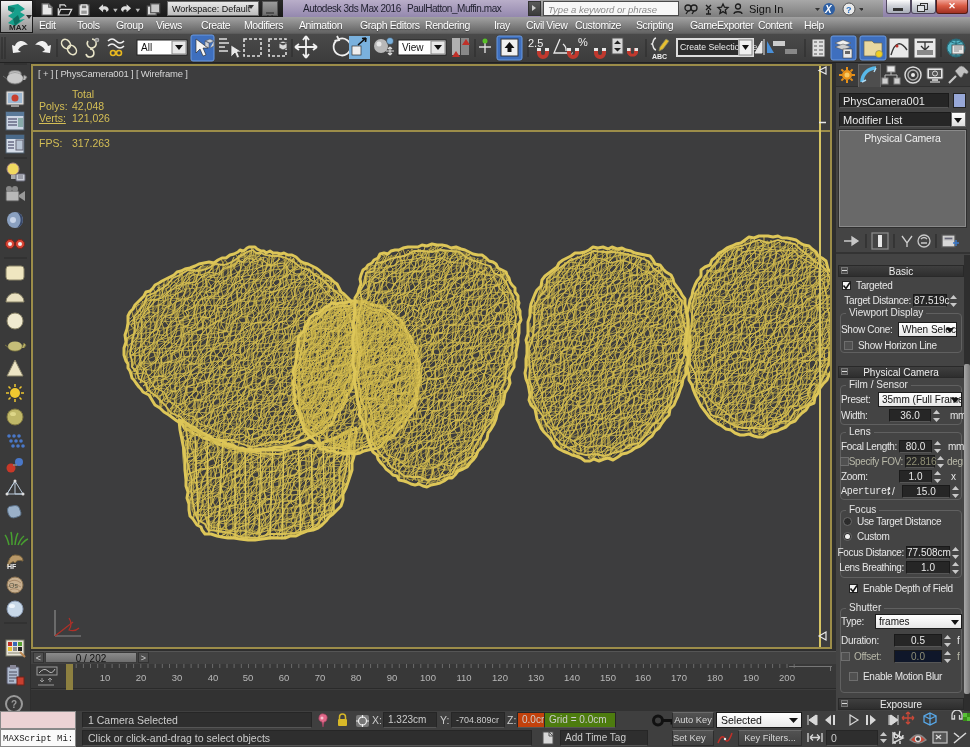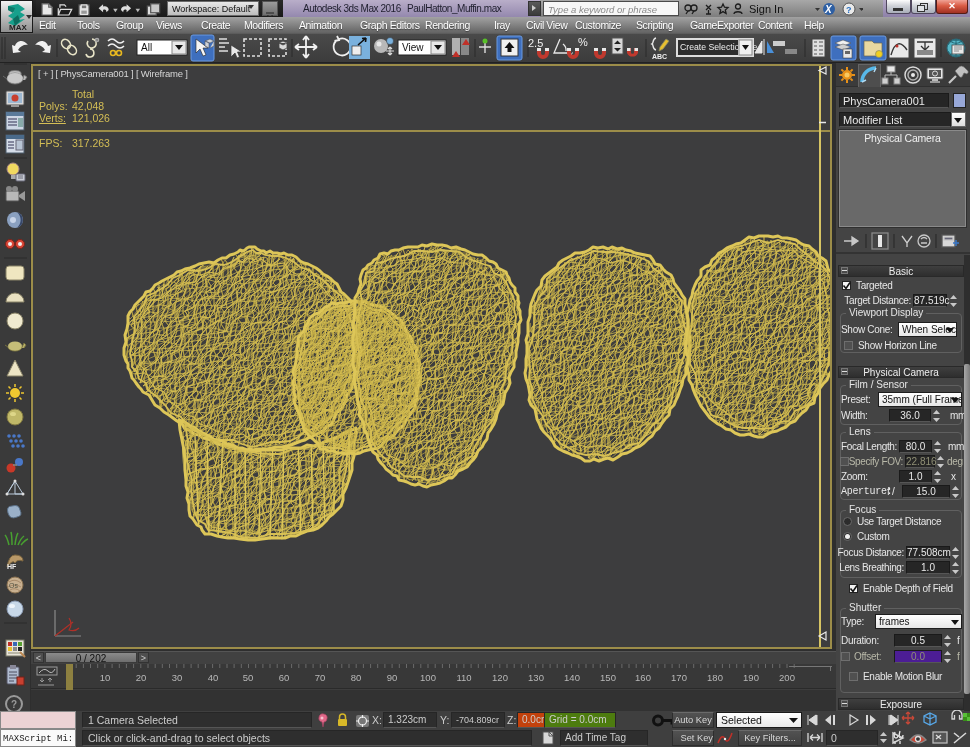--- a/index.html
+++ b/index.html
@@ -679,21 +679,21 @@
   </svg>
 <div class="abs" style="left:841px;top:635px;color:#e6e6e6;font-size:10px;letter-spacing:-0.3px;white-space:nowrap;">Duration:</div>
 <div class="abs" style="left:894px;top:634px;width:48px;height:13px;background:#262626;border:1px solid #1a1a1a;border-bottom-color:#565656;color:#e8e8e8;font-size:10px;text-align:center;">0.5</div>
 <svg class="abs" style="left:943px;top:634px;" width="9" height="14">
     <path d="M1 5 l3.5 -4 3.5 4 z" fill="#c8c8c8"></path>
     <path d="M1 9 l3.5 4 3.5 -4 z" fill="#c8c8c8"></path>
   </svg>
 <div class="abs" style="left:957px;top:635px;color:#e6e6e6;font-size:10px;letter-spacing:-0.3px;white-space:nowrap;">f</div>
 <div class="abs" style="left:841px;top:652px;width:9px;height:9px;background:#505050;border:1px solid #6e6e6e;"></div>
 <div class="abs" style="left:854px;top:651px;color:#b8b8a8;font-size:10px;letter-spacing:-0.3px;white-space:nowrap;">Offset:</div>
-<div class="abs" style="left:894px;top:650px;width:48px;height:13px;background:#4c1d95;border:1px solid #1a1a1a;border-bottom-color:#565656;color:#8f8f75;font-size:10px;text-align:center;">0.0</div>
+<div class="abs" style="left:894px;top:650px;width:48px;height:13px;background:#0f172a;border:1px solid #1a1a1a;border-bottom-color:#565656;color:#8f8f75;font-size:10px;text-align:center;">0.0</div>
 <svg class="abs" style="left:943px;top:650px;" width="9" height="14">
     <path d="M1 5 l3.5 -4 3.5 4 z" fill="#c8c8c8"></path>
     <path d="M1 9 l3.5 4 3.5 -4 z" fill="#c8c8c8"></path>
   </svg>
 <div class="abs" style="left:957px;top:651px;color:#b8b8a8;font-size:10px;letter-spacing:-0.3px;white-space:nowrap;">f</div>
 <div class="abs" style="left:849px;top:672px;width:9px;height:9px;background:#505050;border:1px solid #6e6e6e;"></div>
 <div class="abs" style="left:863px;top:671px;color:#e6e6e6;font-size:10px;letter-spacing:-0.3px;white-space:nowrap;">Enable Motion Blur</div>
 <div class="abs" style="left:838px;top:698px;width:126px;height:12px;background:linear-gradient(#3f3f3f,#2e2e2e);border:1px solid #292929;color:#ececec;font-size:10px;text-align:center;">Exposure</div>
 <div class="abs" style="left:841px;top:700px;width:7px;height:7px;background:#4a4a4a;border:1px solid #777;"></div>
 <div class="abs" style="left:842px;top:703px;width:5px;height:1px;background:#ddd;"></div>
@@ -771,21 +771,21 @@
     <path d="M10 6.5 h14 M20 6.5 v4 M24 6.5 v4" stroke="#111" stroke-width="3"></path>
   </svg>
 <div class="abs" style="left:82px;top:730px;width:450px;height:16px;background:#2e2e2e;border:1px solid #262626;border-bottom-color:#555;color:#cccccc;font-size:10.5px;padding:1px 0 0 5px;">Click or click-and-drag to select objects</div>
 <svg class="abs" style="left:542px;top:731px;" width="14" height="14">
     <rect x="1" y="1" width="10" height="12" fill="#d8d8d8" stroke="#555"></rect>
     <path d="M7 1 v4 h4" fill="none" stroke="#555"></path>
     <path d="M11 5 L7 1" stroke="#555"></path>
   </svg>
 <div class="abs" style="left:560px;top:730px;width:88px;height:16px;background:#2e2e2e;border:1px solid #262626;border-bottom-color:#555;color:#cccccc;font-size:10px;padding:1px 0 0 4px;white-space:nowrap;overflow:hidden;">Add Time Tag</div>
 <div class="abs" style="left:672px;top:712px;width:42px;height:16px;background:linear-gradient(#525252,#414141);border:1px solid #2d2d2d;border-top-color:#6a6a6a;color:#d8d8d8;font-size:9.3px;text-align:center;padding-top:2px;">Auto Key</div>
-<div class="abs" style="left:672px;top:730px;width:42px;height:16px;background:linear-gradient(#525252,#414141);border:1px solid #2d2d2d;border-top-color:#6a6a6a;color:#d8d8d8;font-size:9.3px;text-align:right;padding-top:2px;">Set Key</div>
+<div class="abs" style="left:672px;top:730px;width:42px;height:16px;background:linear-gradient(#525252,#414141);border:1px solid #2d2d2d;border-top-color:#6a6a6a;color:#d8d8d8;font-size:9.3px;text-align:left;padding-top:2px;">Set Key</div>
 <div class="abs" style="left:716px;top:712px;width:86px;height:16px;background:linear-gradient(#ffffff,#e8e8e8);border:1px solid #1a1a1a;color:#111;font-size:10.5px;padding:1px 0 0 4px;">Selected</div>
 <svg class="abs" style="left:788px;top:712px;" width="12" height="16">
     <path d="M1 6 l9 0 -4.5 5 z" fill="#111"></path>
   </svg>
 <svg class="abs" style="left:716px;top:731px;" width="20" height="15">
     <path d="M2 12 q4 -10 7 -4 t7 -6" stroke="#c03028" stroke-width="1.5" fill="none"></path>
     <circle cx="9" cy="8" r="1.2" fill="#eee"></circle>
   </svg>
 <div class="abs" style="left:738px;top:730px;width:64px;height:16px;background:linear-gradient(#525252,#414141);border:1px solid #2d2d2d;border-top-color:#6a6a6a;color:#d8d8d8;font-size:9.3px;text-align:center;padding-top:2px;">Key Filters...</div>
 <svg class="abs" style="left:806px;top:712px;" width="100" height="16" viewBox="0 0 100 16">

